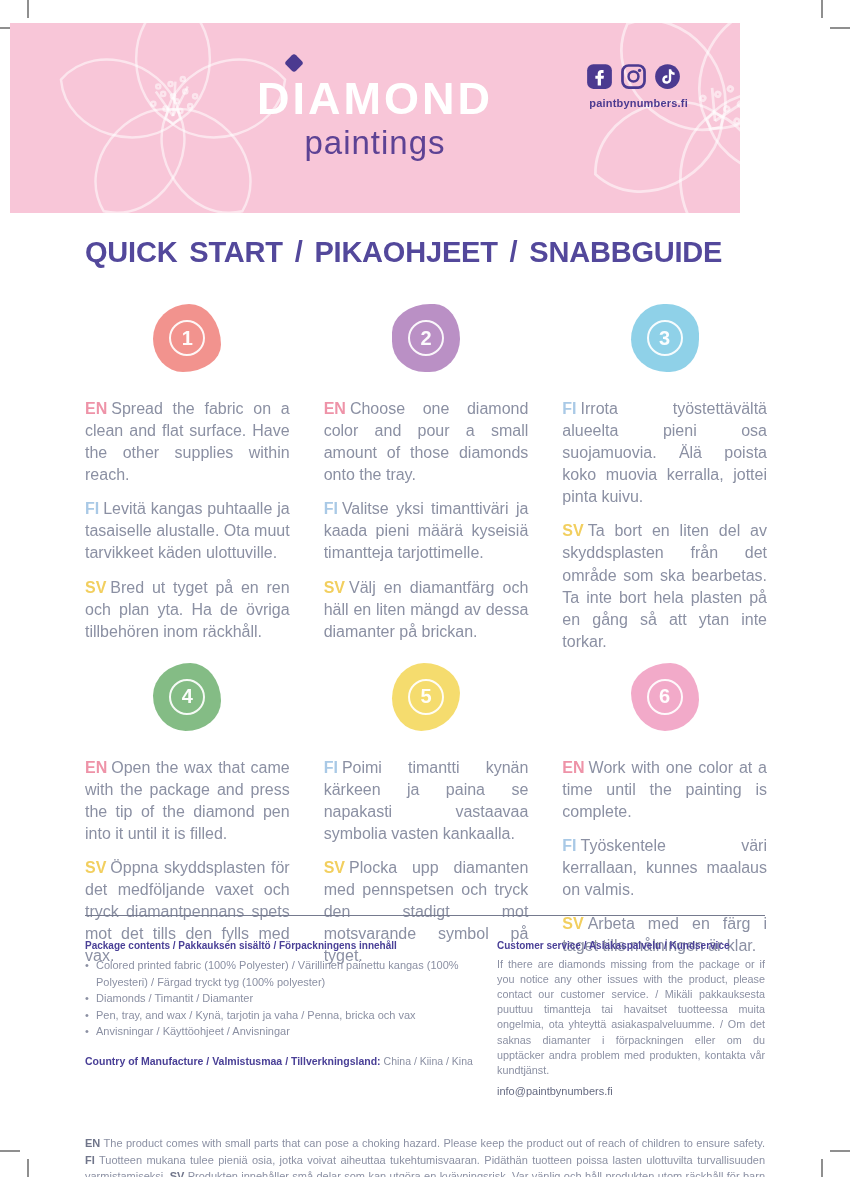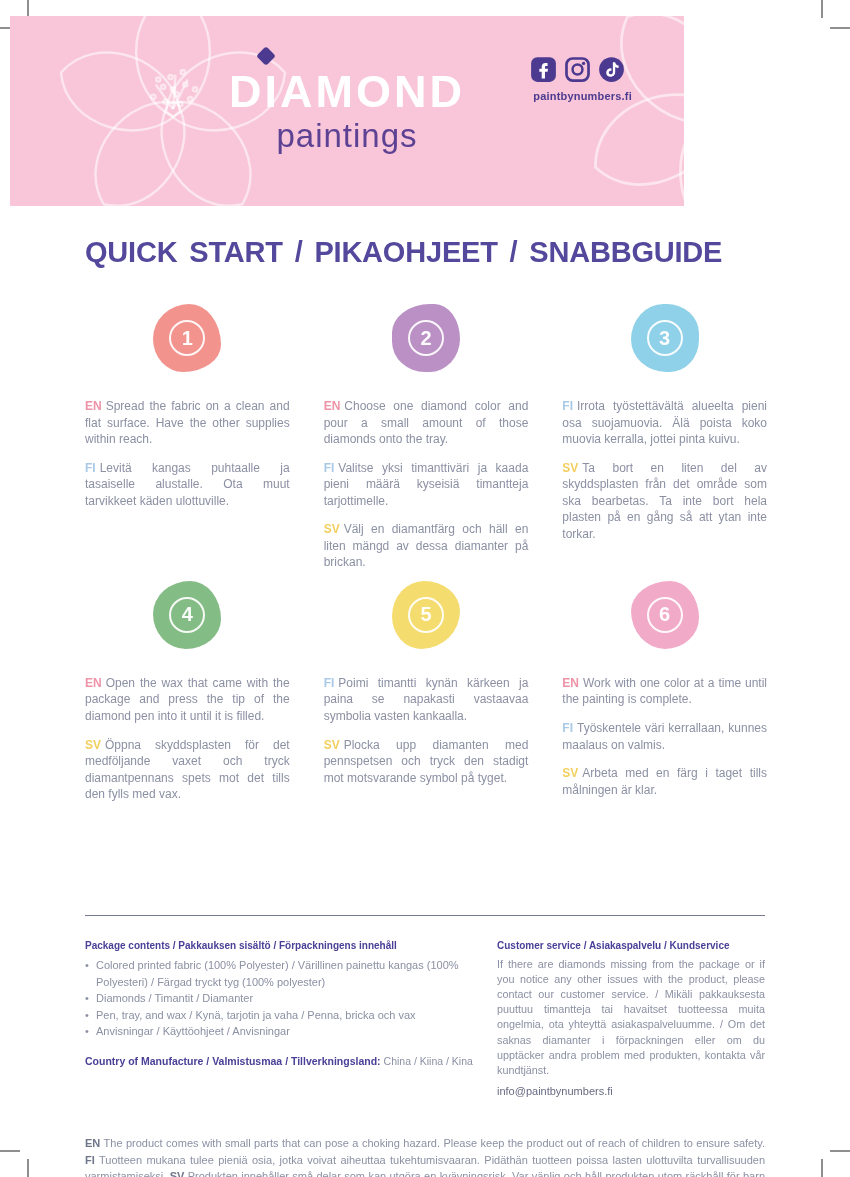--- a/index.html
+++ b/index.html
@@ -9,21 +9,21 @@
   
   .crop { position:absolute; background:#8f8f8f; }
   .crop.h { height:2px; width:20px; }
   .crop.v { width:2px; height:18px; }
   .tl-v { left:27px; top:0; } .tl-h { left:0; top:27px; }
   .tr-v { left:821px; top:0; } .tr-h { right:0; top:27px; }
   .bl-v { left:27px; bottom:0; } .bl-h { left:0; bottom:25px; }
   .br-v { left:821px; bottom:0; } .br-h { right:0; bottom:25px; }
 
   
-  .banner { position:absolute; left:10px; top:16px; width:674px; height:190px;
+  .banner { position:absolute; left:10px; top:23px; width:730px; height:190px;
             background:var(--banner-pink); overflow:hidden; }
   .banner-inner { position:relative; width:100%; height:100%; }
   .flower { position:absolute; pointer-events:none; }
   .flower svg { display:block; }
   .flower path, .flower circle, .flower line { stroke:rgba(255,255,255,.55); fill:none; }
   .flower.left { left:28px; top:-42px; }
   .flower.right { left:555px; top:-52px; }
 
   .dot-diamond { position:absolute; top:33px; left:calc(50% - 88px); width:14px; height:14px;
                  background:var(--brand-purple); transform:rotate(45deg); border-radius:3px; }
@@ -46,21 +46,21 @@
   .blob { width:68px; height:68px; margin:0 auto 26px auto; display:flex; align-items:center; justify-content:center; }
   .step:nth-child(1) .blob { border-radius:53% 47% 56% 44% / 51% 60% 40% 49%; }
   .step:nth-child(2) .blob { border-radius:60% 40% 48% 52% / 45% 55% 52% 48%; }
   .step:nth-child(3) .blob { border-radius:50% 50% 45% 55% / 55% 45% 50% 50%; }
   .step:nth-child(4) .blob { border-radius:55% 45% 52% 48% / 48% 56% 44% 52%; }
   .step:nth-child(5) .blob { border-radius:47% 53% 57% 43% / 52% 44% 56% 48%; }
   .step:nth-child(6) .blob { border-radius:58% 42% 50% 50% / 44% 54% 46% 56%; }
   .blob-num { width:36px; height:36px; border:2px solid rgba(255,255,255,.92); border-radius:50%;
               display:flex; align-items:center; justify-content:center;
               color:rgba(255,255,255,.96); font-size:20px; font-weight:bold; }
-  .txt { font-size:12px; line-height:1.38; color:var(--body-text); text-align:justify; margin-bottom:12px; }
+  .txt { font-size:16px; line-height:1.38; color:var(--body-text); text-align:justify; margin-bottom:12px; }
   .txt:last-child { margin-bottom:0; }
   .lang { font-weight:bold; margin-right:4px; }
   .lang.en { color:var(--label-en); }
   .lang.fi { color:var(--label-fi); }
   .lang.sv { color:var(--label-sv); }
 
   
   .divider { position:absolute; left:85px; top:915px; width:680px; height:1px; background:var(--divider-grey); }
 
   
@@ -180,20 +180,21 @@
   <h1 class="title">QUICK START / PIKAOHJEET / SNABBGUIDE</h1>
 
   <section class="steps">
 
     <div class="step">
       <div class="blob" style="background-color: rgb(242, 147, 142);">
         <span class="blob-num">1</span>
       </div>
       <p class="txt"><b class="lang en">EN</b><span>Spread the fabric on a clean and flat surface. Have the other supplies within reach.</span></p>
       <p class="txt"><b class="lang fi">FI</b><span>Levitä kangas puhtaalle ja tasaiselle alustalle. Ota muut tarvikkeet käden ulottuville.</span></p>
+      <p class="txt"><b class="lang sv">SV</b><span>Bred ut tyget på en ren och plan yta. Ha de övriga tillbehören inom räckhåll.</span></p>
     </div>
 
     <div class="step">
       <div class="blob" style="background-color: rgb(186, 144, 197);">
         <span class="blob-num">2</span>
       </div>
       <p class="txt"><b class="lang en">EN</b><span>Choose one diamond color and pour a small amount of those diamonds onto the tray.</span></p>
       <p class="txt"><b class="lang fi">FI</b><span>Valitse yksi timanttiväri ja kaada pieni määrä kyseisiä timantteja tarjottimelle.</span></p>
       <p class="txt"><b class="lang sv">SV</b><span>Välj en diamantfärg och häll en liten mängd av dessa diamanter på brickan.</span></p>
     </div>

